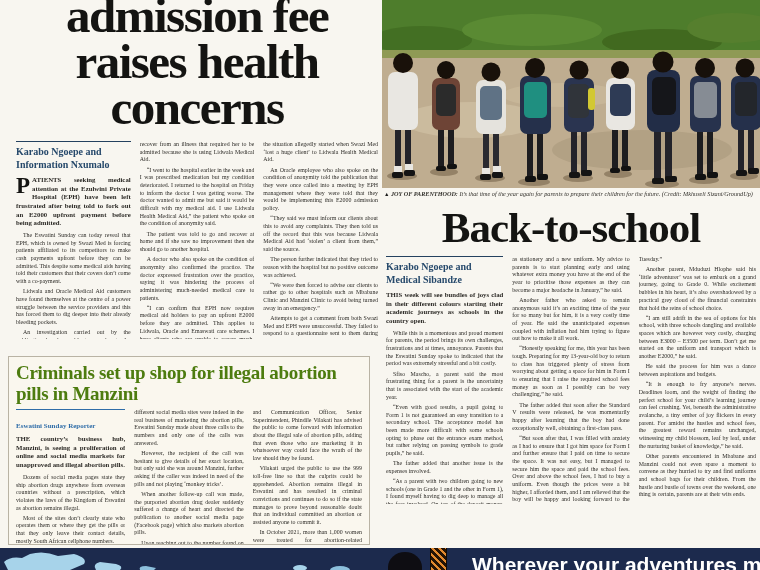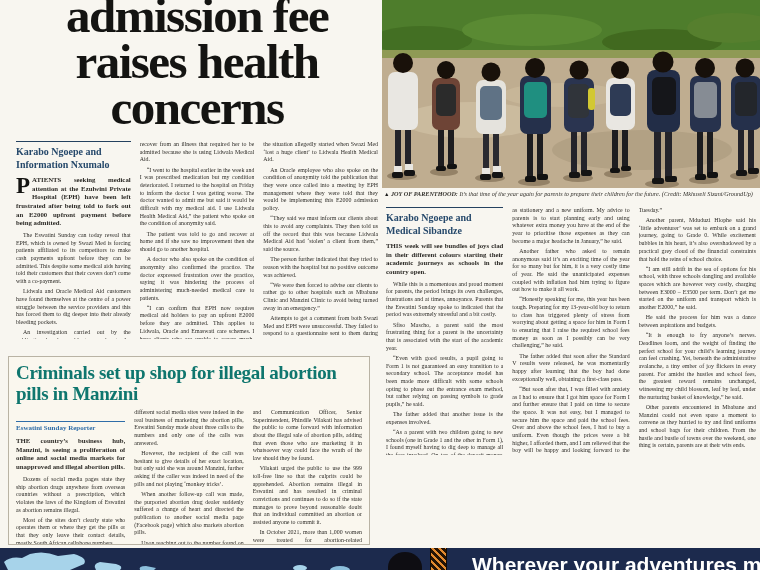--- a/index.html
+++ b/index.html
@@ -23,28 +23,28 @@
     border-top:1.6px solid #24415f;padding-top:3px;margin-bottom:5px;
   }
   .lead{font-weight:700;font-size:6.8px;line-height:1.28;text-indent:0 !important;margin-bottom:4px !important;}
   .dropcap{float:left;font-size:23px;line-height:19px;font-weight:700;padding-right:2px;color:#141412;}
   
   .box{
     position:absolute;left:8px;top:356px;width:362px;height:189px;
     background:#faf7ee;border:1px solid #b9b3a4;box-sizing:border-box;
     padding:5px 7px;overflow:hidden;
   }
-  .box-hl{font-weight:700;font-size:19px;line-height:21px;letter-spacing:-0.3px;color:#0f766e;margin:0 0 5px;}
+  .box-hl{font-weight:700;font-size:19px;line-height:21px;letter-spacing:-0.3px;color:#4d7c0f;margin:0 0 5px;}
   .box-cols{display:flex;gap:9px;}
   .bcol{flex:1;height:150px;overflow:hidden;text-align:justify;font-size:5.9px;line-height:1.3;}
   .bcol p{margin:0 0 2.6px;text-indent:7px;}
   .bcol p.flush{text-indent:0;}
   .box-byline{
     font-weight:700;font-size:7px;color:#2f6da8;
-    border-top:1.4px solid #2f6da8;padding-top:2px;margin-bottom:4px;margin-top:12px;
+    border-top:1.4px solid #2f6da8;padding-top:12px;margin-bottom:4px;
   }
   
   .right-section{position:absolute;left:382px;top:0;width:378px;height:548px;}
   .photo{width:378px;height:188px;position:relative;overflow:hidden;background:#bfad90;}
   .caption{font-size:6.2px;font-style:italic;line-height:1.25;margin:2px 2px 0;color:#33312c;}
   .caption .tri{font-style:normal;font-size:5.5px;color:#1a1a1a;}
   .caption .cap-label{font-weight:700;}
   .hl-right{
     text-align:center;font-weight:700;font-size:43px;line-height:41px;
     letter-spacing:-1px;color:#141412;margin-top:9px;
@@ -245,20 +245,21 @@
       </svg>
     </div>
 
     <div class="caption">
       <span class="tri">▲</span>
       <span class="cap-label">JOY OF PARENTHOOD:</span>
       <span>It’s that time of the year again for parents to prepare their children for the future. (Credit: Mkhuseli Sizani/GroundUp)</span>
     </div>
 
     <div class="hl-right">
+      <div>Back-to-school</div>
     </div>
 
     <div class="right-cols">
       <div class="rcol">
         <div class="byline">
           <div>Karabo Ngoepe and</div>
           <div>Medical Sibandze</div>
         </div>
         <p class="lead">THIS week will see bundles of joys clad in their different colours starting their academic journeys as schools in the country open.</p>
         <p>While this is a momentous and proud moment for parents, the period brings its own challenges, frustrations and at times, annoyance. Parents that the Eswatini Sunday spoke to indicated that the period was extremely stressful and a bit costly.</p>

